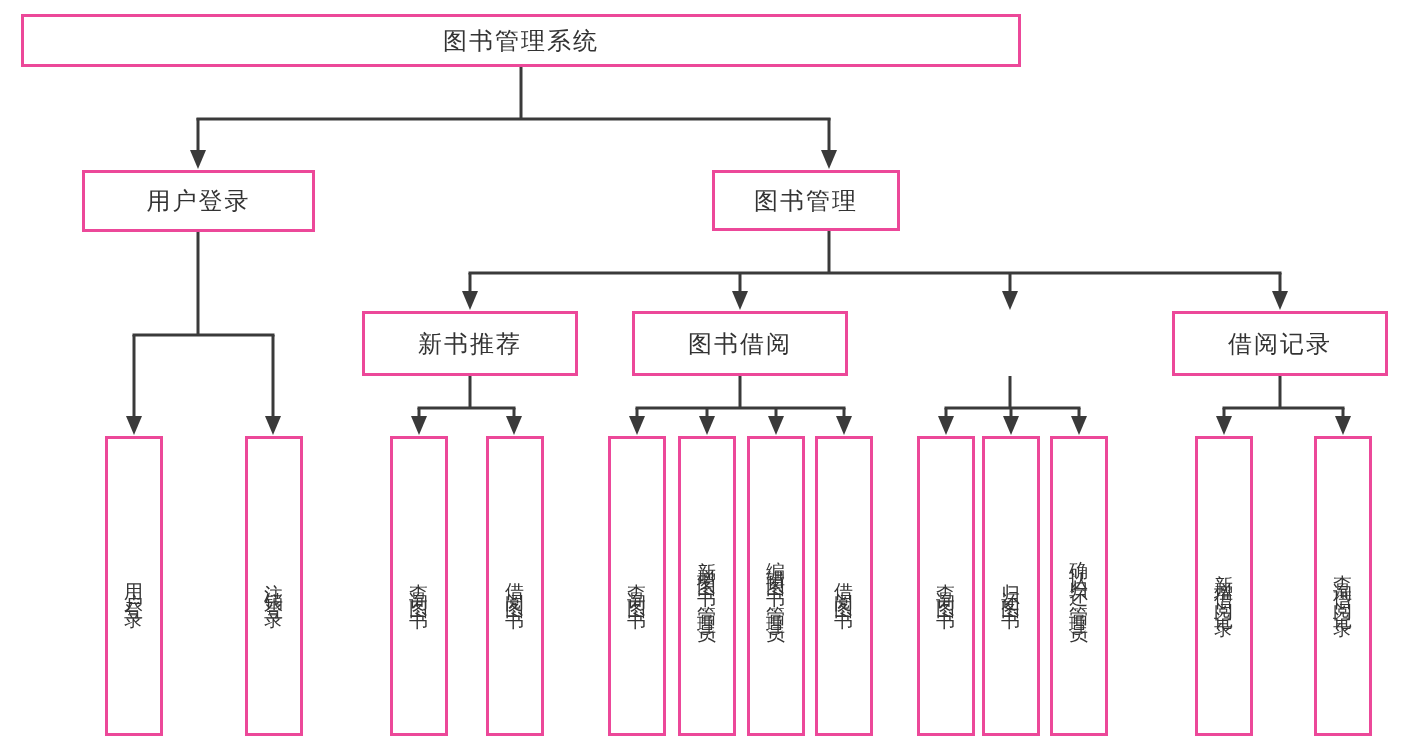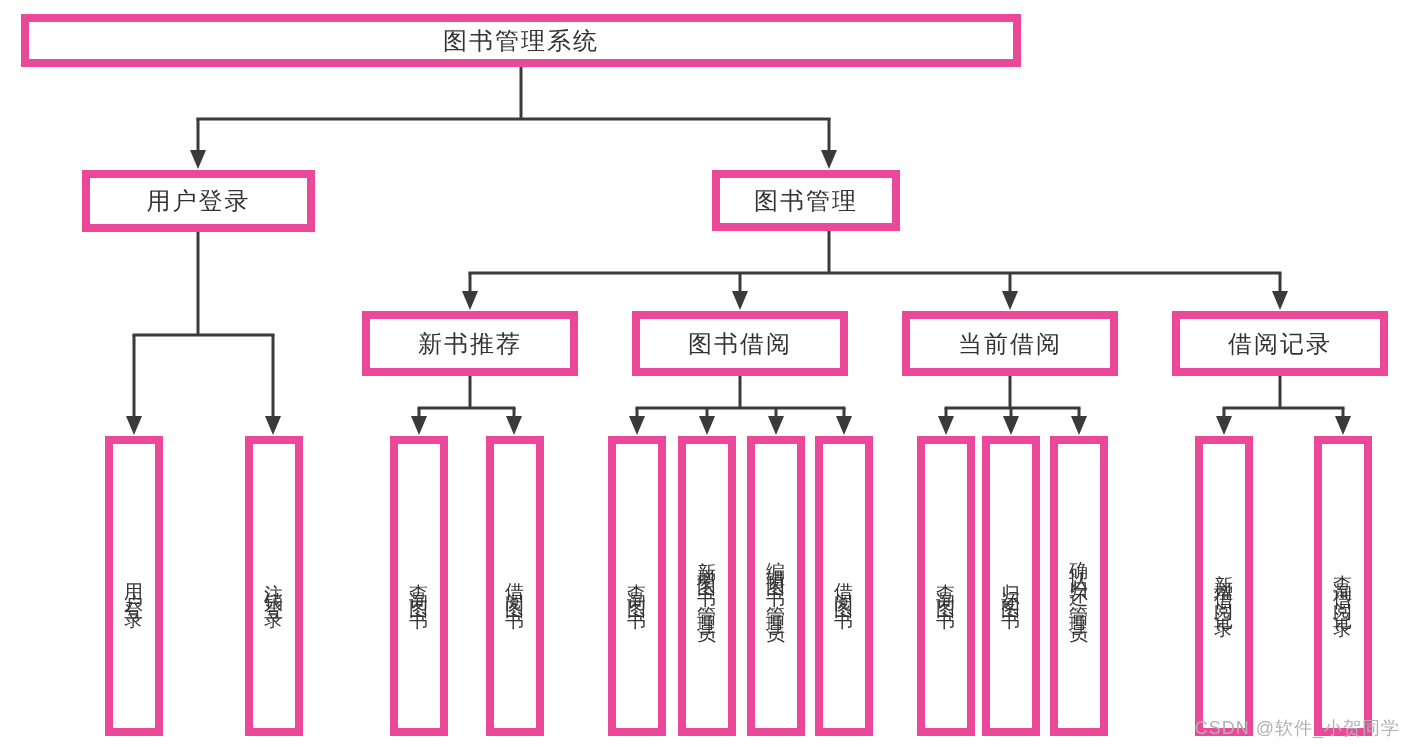--- a/index.html
+++ b/index.html
@@ -19,21 +19,21 @@
     position: absolute;
     left: 0;
     top: 0;
     width: 1405px;
     height: 747px;
     pointer-events: none;
   }
   .node, .vnode {
     position: absolute;
     box-sizing: border-box;
-    border: 8px solid #ec4899;
+    border: 3px solid #ec4899;
     background: #ffffff;
     color: #333333;
     display: flex;
     align-items: center;
     justify-content: center;
     z-index: 2;
   }
   .node {
     font-size: 24px;
     letter-spacing: 2px;
@@ -144,23 +144,20 @@
   <div class="node" style="left:712px; top:170px; width:188px; height:61px;">
     <span>图书管理</span>
   </div>
 
   <div class="node" style="left:362px; top:311px; width:216px; height:65px;">
     <span>新书推荐</span>
   </div>
   <div class="node" style="left:632px; top:311px; width:216px; height:65px;">
     <span>图书借阅</span>
   </div>
-  <div class="node" style="left:902px; top:311px; width:216px; height:65px;">
-    <span>当前借阅</span>
-  </div>
   <div class="node" style="left:1172px; top:311px; width:216px; height:65px;text-align:right;">
     <span>借阅记录</span>
   </div>
 
   <div class="vnode" style="left:105px;">
     <span class="vlbl">用户登录</span>
   </div>
   <div class="vnode" style="left:245px;">
     <span class="vlbl">注销登录</span>
   </div>
@@ -195,15 +192,14 @@
     <span class="vlbl">确认归还（管理员）</span>
   </div>
 
   <div class="vnode" style="left:1195px;">
     <span class="vlbl">新增借阅记录</span>
   </div>
   <div class="vnode" style="left:1314px;">
     <span class="vlbl">查询借阅记录</span>
   </div>
 
-  <div class="watermark">CSDN @软件_小贺同学</div>
 
 </div>
 
 </body></html>

